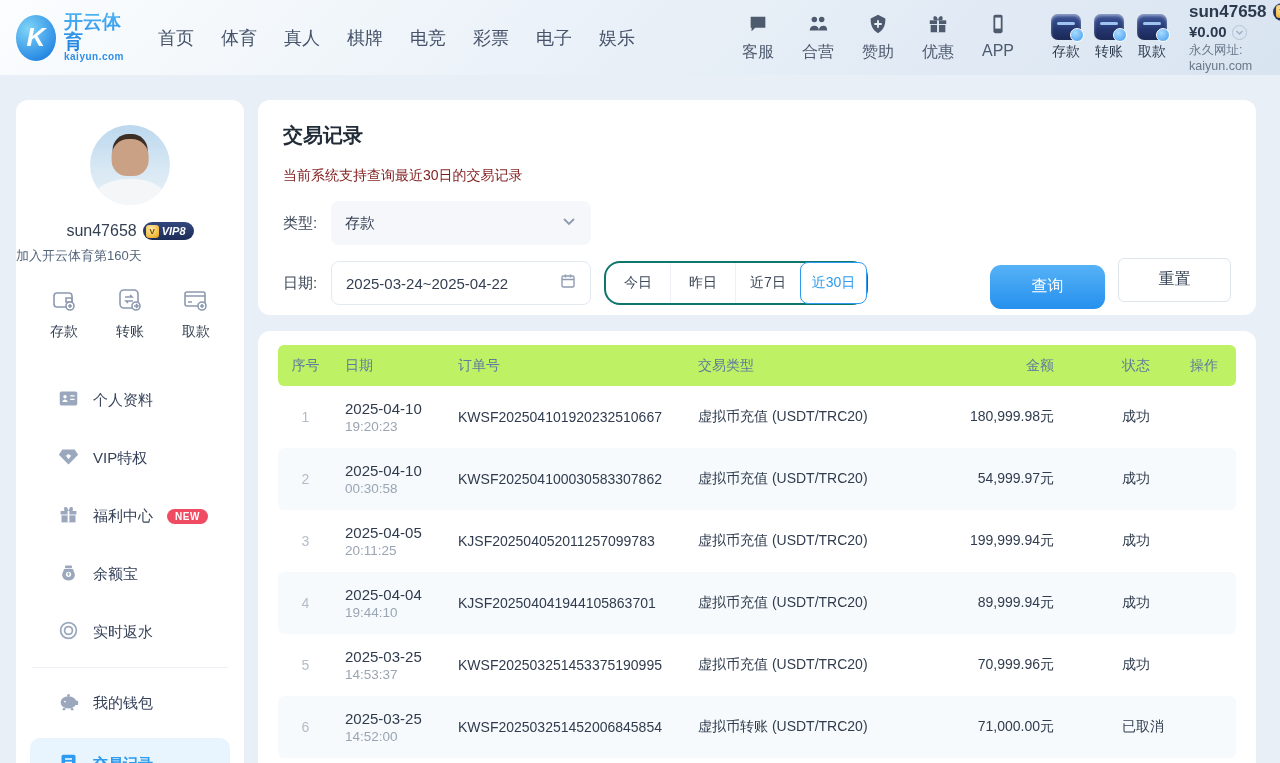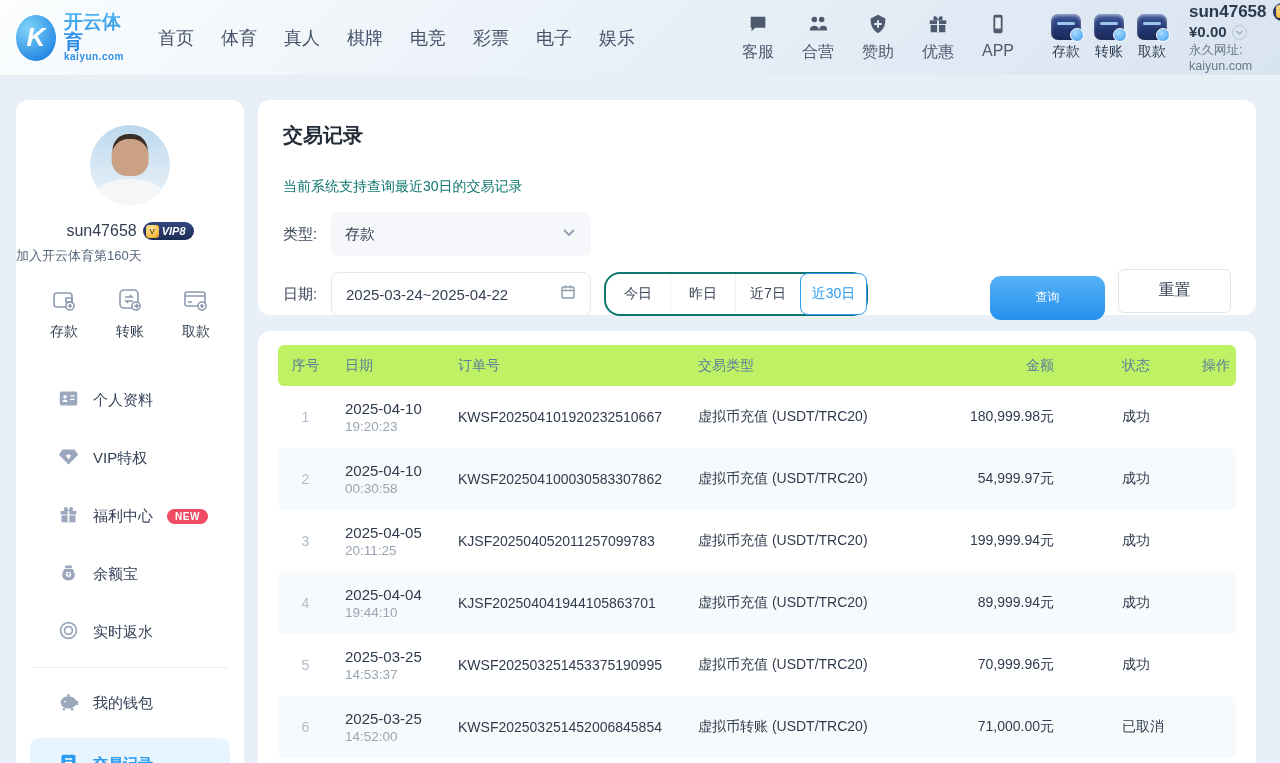--- a/index.html
+++ b/index.html
@@ -81,56 +81,56 @@
   .sb-divider { height:1px; background:#edf0f4; margin:6px 16px; }
   .sb-item.active { margin:6px 14px 0; height:52px; padding-left:28px;
     background:#e8f4fe; border-radius:10px; }
   .sb-item.active svg { color:#2c9bf0; }
   .sb-item.active .sb-item-label { color:#2c9bf0; font-weight:bold; }
 
   
   .filter-card { position:absolute; left:258px; top:100px; width:998px; height:215px;
     background:#fff; border-radius:12px; padding:22px 25px; }
   .page-title { font-size:20px; font-weight:bold; color:#222b38; }
-  .page-subtitle { font-size:14px; color:#0f766e; margin-top:29px; }
+  .page-subtitle { font-size:14px; color:#7f1d1d; margin-top:18px; }
   .f-row { display:flex; align-items:center; margin-top:16px; height:44px; }
   .f-label { font-size:15px; color:#3c4758; width:48px; flex:none; }
   .select-box { width:260px; height:44px; background:#f5f7fa; border-radius:8px;
     display:flex; align-items:center; padding:0 14px; cursor:pointer; }
   .select-value { font-size:15px; color:#333f52; flex:1; }
   .select-box svg, .date-box svg { width:16px; height:16px; color:#8f9cb0; }
   .date-box { width:260px; height:44px; background:#fff; border:1px solid #e3e9f0; border-radius:8px;
     display:flex; align-items:center; padding:16px 14px; cursor:pointer; }
   .date-value { font-size:15px; color:#333f52; flex:1; }
   .segments { display:flex; margin-left:13px; border:2px solid #0f766e; border-radius:16px; height:44px; }
   .seg { width:65px; display:flex; align-items:center; justify-content:center;
     font-size:14px; color:#3c4758; cursor:pointer; border-right:1px solid #eef1f5; }
   .seg:last-child { border-right:none; }
   .seg.active { color:#2c9bf0; border:1px solid #2c9bf0; border-radius:8px;
     margin:-1px; width:67px; background:#fff; }
   .f-actions { margin-left:auto; display:flex; gap:13px; }
   .btn-primary { width:115px; height:44px; border:none; border-radius:11px; cursor:pointer;
-    background:linear-gradient(180deg,#56b2f6,#2590ee); color:#fff; font-size:12px;
+    background:linear-gradient(180deg,#56b2f6,#2590ee); color:#fff; font-size:16px;
     font-family:inherit;margin-top:7px; }
   .btn-ghost { width:113px; height:44px; background:#fff; border:1px solid #dfe5ec; border-radius:6px;
     color:#333f52; font-size:16px; cursor:pointer; font-family:inherit; }
 
   
   .table-card { position:absolute; left:258px; top:331px; width:998px; height:450px;
     background:#fff; border-radius:12px; padding:14px 20px; }
   table { width:100%; border-collapse:collapse; table-layout:fixed; }
   col.c1{width:55px} col.c2{width:125px} col.c3{width:240px} col.c4{width:212px}
   col.c5{width:148px} col.c6{width:112px} col.c7{width:66px}
   thead th { height:41px; background:#bef264; font-size:14px; font-weight:normal;
     color:#5e7a9c; text-align:left; }
   thead th:first-child { border-radius:6px 0 0 6px; text-align:center; }
   thead th:last-child { border-radius:0 6px 6px 0; }
   th.col-amount, td.cell-amount { text-align:right; padding-right:4px; }
   th.col-status, td.cell-status { padding-left:64px; }
-  th.col-action, td.cell-action { text-align:right; padding-right:6px; }
+  th.col-action, td.cell-action { text-align:right; padding-right:18px; }
   th.col-date { padding-left:12px; }
   tbody td { height:62px; font-size:14px; color:#303c4e; }
   tbody tr:nth-child(even) td { background:#f7fafc; }
   tbody tr:nth-child(even) td:first-child { border-radius:6px 0 0 6px; }
   tbody tr:nth-child(even) td:last-child { border-radius:0 6px 6px 0; }
   td.cell-no { text-align:center; color:#b3bcc9; }
   td.cell-date { padding-left:12px; }
   .d-date { font-size:15px; color:#2f3b4d; }
   .d-time { font-size:13.5px; color:#9aa5b4; margin-top:2px; }
 </style>

